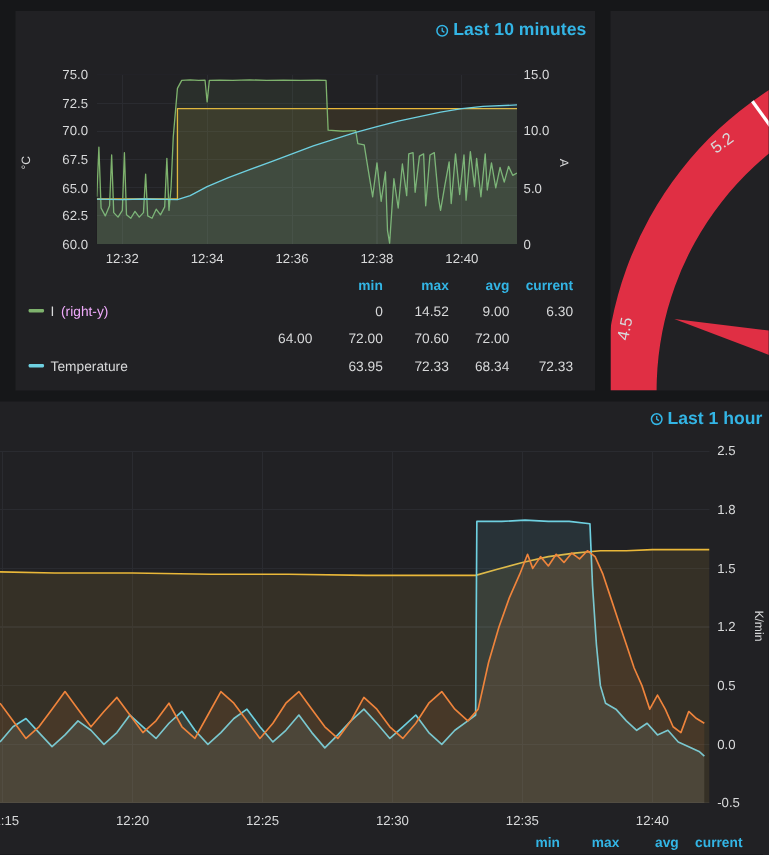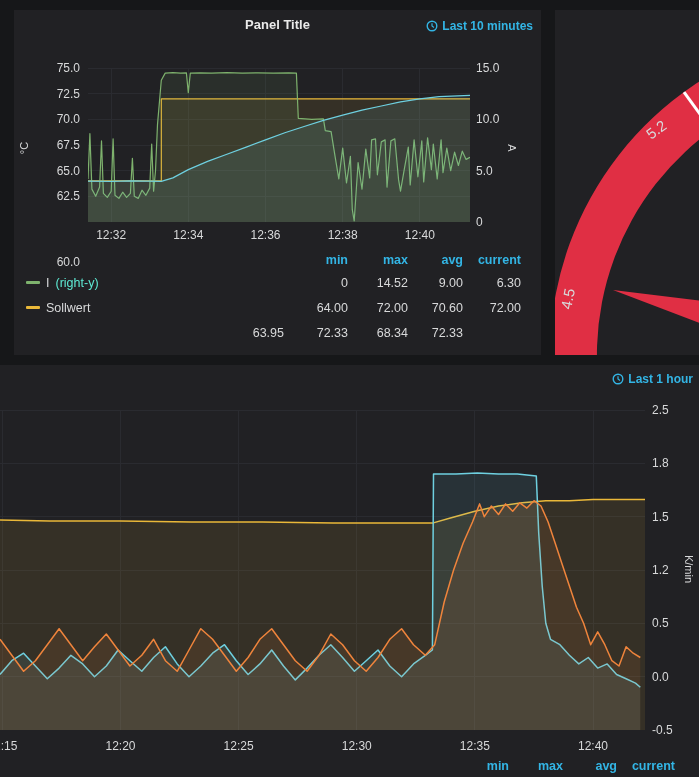--- a/index.html
+++ b/index.html
@@ -1,53 +1,52 @@
 <!DOCTYPE html>
 <html><head>
 <meta charset="utf-8">
 <style>
   html,body{margin:0;padding:0;background:#0f1013;}
   #screen{position:relative;width:699px;height:777px;background:#161719;overflow:hidden;
           font-family:"Liberation Sans",sans-serif;color:#d8d9da;}
   .panel{position:absolute;background:#212124;overflow:hidden;}
   .panel-title{position:absolute;left:0;right:0;top:7px;text-align:center;color:#eaeaea;
                font-size:13px;font-weight:700;cursor:pointer;}
-  .time-link{position:absolute;color:#33b5e5;font-size:12px;font-weight:700;display:flex;
+  .time-link{position:absolute;color:#33b5e5;font-size:16px;font-weight:700;display:flex;
              align-items:center;gap:4px;cursor:pointer;text-decoration:none;}
   .tick{position:absolute;color:#d8d9da;font-size:12px;line-height:14px;white-space:nowrap;}
   .tick.ra{width:38px;text-align:right;}
   .tick.ctr{width:44px;text-align:center;}
   .grid{stroke:#2a2b30;stroke-width:1;shape-rendering:crispEdges;}
   .axis-title{position:absolute;color:#d8d9da;font-size:11px;white-space:nowrap;}
   .rot-l{transform:rotate(-90deg);}
   .rot-r{transform:rotate(90deg);}
   .legend{position:absolute;left:0;right:0;top:240px;}
   .lrow{display:grid;grid-template-columns:1fr 64px 60px 55px 58px;align-items:center;
         height:25px;padding:0 20px 0 12px;font-size:12.5px;}
   .lrow.hdr{height:20px;}
   .lrow .num{text-align:right;color:#d8d9da;}
   .hcell{text-align:right;color:#33b5e5;font-weight:700;cursor:pointer;}
   .lname{display:flex;align-items:center;gap:6px;color:#d8d9da;cursor:pointer;}
   .lmark{width:14px;height:3px;border-radius:1px;display:inline-block;background:#888;}
-  .lsuffix{color:#5eead4;}
+  .lsuffix{color:#f0abfc;}
   .blegend{position:absolute;display:flex;}
   .blegend span{display:inline-block;text-align:right;color:#33b5e5;font-weight:700;font-size:12.5px;}
   .gauge-arc{fill:#e02f44;}
   .gauge-tick{stroke:#ffffff;stroke-width:3;}
   .gauge-needle{fill:#e02f44;}
   .gauge-label{fill:#d8d9da;font-size:15px;font-family:"Liberation Sans",sans-serif;}
   .clock{flex:0 0 auto;}
 </style>
 </head>
 <body>
 
 <div id="screen">
 
   <div class="panel" id="panel-temp" style="left:14px;top:10px;width:527px;height:345px;">
-    <div class="panel-title">Panel Title</div>
     <a class="time-link" style="top:9px;right:8px;">
       <svg class="clock" width="12" height="12" viewBox="0 0 12 12">
         <circle cx="6" cy="6" r="4.8" fill="none" stroke="currentColor" stroke-width="1.4"></circle>
         <path d="M6 3.2 L6 6 L8 7.4" fill="none" stroke="currentColor" stroke-width="1.2"></path>
       </svg>
       <span>Last 10 minutes</span>
     </a>
     <span class="axis-title rot-l" style="left:4px;top:132px;">°C</span>
     <span class="axis-title rot-r" style="left:494px;top:132px;">A</span>
 
@@ -64,31 +63,31 @@
           <i class="lmark" style="background: rgb(126, 178, 109);"></i>
           <span>I</span>
           <span class="lsuffix">(right-y)</span>
         </span>
         <span class="num">0</span>
         <span class="num">14.52</span>
         <span class="num">9.00</span>
         <span class="num">6.30</span>
       </div>
       <div class="lrow">
-        <span class="lname">
-          <i class="lmark" style="background: rgb(234, 184, 57);"></i>
-          <span>Sollwert</span>
-          <span class="lsuffix"></span>
-        </span>
         <span class="num">64.00</span>
         <span class="num">72.00</span>
         <span class="num">70.60</span>
         <span class="num">72.00</span>
       </div>
       <div class="lrow">
+        <span class="lname">
+          <i class="lmark" style="background: rgb(110, 208, 224);"></i>
+          <span>Temperature</span>
+          <span class="lsuffix"></span>
+        </span>
         <span class="num">63.95</span>
         <span class="num">72.33</span>
         <span class="num">68.34</span>
         <span class="num">72.33</span>
       </div>
     </div>
   <svg width="382" height="154" style="position: absolute; left: 74px; top: 58px;">
         <line x1="0" x2="382" y1="154.0" y2="154.0" class="grid"></line>
         <line x1="0" x2="382" y1="128.3" y2="128.3" class="grid"></line>
         <line x1="0" x2="382" y1="102.7" y2="102.7" class="grid"></line>
@@ -101,21 +100,21 @@
         <line x1="177.5" x2="177.5" y1="0" y2="154" class="grid"></line>
         <line x1="254.7" x2="254.7" y1="0" y2="154" class="grid"></line>
         <line x1="331.8" x2="331.8" y1="0" y2="154" class="grid"></line>
         <polygon points="0.0,154 0.0,112.9 73.3,112.9 73.3,30.8 382.0,30.8 382.0,154" fill="#EAB839" fill-opacity="0.1" stroke="none"></polygon>
         <polyline points="0.0,112.9 73.3,112.9 73.3,30.8 382.0,30.8" fill="none" stroke="#EAB839" stroke-width="1.2" stroke-linejoin="round"></polyline>
         <polygon points="0.0,154 0.0,110.9 1.9,65.7 3.9,121.1 7.7,128.3 11.6,119.1 13.5,72.9 15.4,125.3 19.3,129.4 23.2,123.2 25.1,70.8 27.0,127.3 30.9,130.4 34.7,124.2 38.6,129.4 42.4,125.3 44.4,90.3 46.3,128.3 50.2,130.4 54.0,122.2 57.9,127.3 61.7,120.1 63.7,76.0 65.6,123.2 67.5,102.7 69.5,56.5 73.3,12.3 77.2,5.1 84.9,4.6 92.6,5.1 98.4,4.9 100.3,24.6 102.3,5.1 111.9,4.9 123.5,5.1 138.9,4.6 154.3,5.1 169.8,4.9 185.2,5.1 200.6,4.9 208.4,5.1 210.3,50.3 223.8,51.3 235.4,50.8 237.3,62.6 243.1,63.7 246.9,87.3 250.8,110.9 254.7,80.1 258.5,115.0 262.4,88.3 264.3,141.7 266.2,153.0 270.1,94.5 274.0,121.1 277.8,81.1 281.7,109.9 283.6,71.9 287.5,70.8 289.4,106.8 293.3,73.9 297.1,71.9 299.0,119.1 302.9,72.9 306.8,70.8 310.6,111.9 312.5,123.2 316.4,100.6 320.3,79.1 322.2,117.0 326.1,71.9 329.9,108.8 333.8,72.9 335.7,114.0 339.6,69.8 343.4,101.6 345.3,76.0 349.2,110.9 353.1,71.9 355.0,104.7 358.8,80.1 362.7,102.7 366.6,84.2 370.4,97.5 374.3,83.2 378.1,91.4 382.0,89.3 382.0,154" fill="#7EB26D" fill-opacity="0.1" stroke="none"></polygon>
         <polyline points="0.0,110.9 1.9,65.7 3.9,121.1 7.7,128.3 11.6,119.1 13.5,72.9 15.4,125.3 19.3,129.4 23.2,123.2 25.1,70.8 27.0,127.3 30.9,130.4 34.7,124.2 38.6,129.4 42.4,125.3 44.4,90.3 46.3,128.3 50.2,130.4 54.0,122.2 57.9,127.3 61.7,120.1 63.7,76.0 65.6,123.2 67.5,102.7 69.5,56.5 73.3,12.3 77.2,5.1 84.9,4.6 92.6,5.1 98.4,4.9 100.3,24.6 102.3,5.1 111.9,4.9 123.5,5.1 138.9,4.6 154.3,5.1 169.8,4.9 185.2,5.1 200.6,4.9 208.4,5.1 210.3,50.3 223.8,51.3 235.4,50.8 237.3,62.6 243.1,63.7 246.9,87.3 250.8,110.9 254.7,80.1 258.5,115.0 262.4,88.3 264.3,141.7 266.2,153.0 270.1,94.5 274.0,121.1 277.8,81.1 281.7,109.9 283.6,71.9 287.5,70.8 289.4,106.8 293.3,73.9 297.1,71.9 299.0,119.1 302.9,72.9 306.8,70.8 310.6,111.9 312.5,123.2 316.4,100.6 320.3,79.1 322.2,117.0 326.1,71.9 329.9,108.8 333.8,72.9 335.7,114.0 339.6,69.8 343.4,101.6 345.3,76.0 349.2,110.9 353.1,71.9 355.0,104.7 358.8,80.1 362.7,102.7 366.6,84.2 370.4,97.5 374.3,83.2 378.1,91.4 382.0,89.3" fill="none" stroke="#7EB26D" stroke-width="1.2" stroke-linejoin="round"></polyline>
         <polygon points="0.0,154 0.0,113.1 23.2,113.4 42.4,112.9 61.7,113.2 73.3,113.4 84.9,109.9 100.3,101.6 119.6,93.4 138.9,86.2 158.2,79.1 177.5,71.9 196.8,64.7 216.1,58.5 235.4,52.4 254.7,47.2 274.0,42.1 293.3,38.0 312.5,33.9 331.8,30.8 351.1,28.7 382.0,27.4 382.0,154" fill="#6ED0E0" fill-opacity="0.1" stroke="none"></polygon>
         <polyline points="0.0,113.1 23.2,113.4 42.4,112.9 61.7,113.2 73.3,113.4 84.9,109.9 100.3,101.6 119.6,93.4 138.9,86.2 158.2,79.1 177.5,71.9 196.8,64.7 216.1,58.5 235.4,52.4 254.7,47.2 274.0,42.1 293.3,38.0 312.5,33.9 331.8,30.8 351.1,28.7 382.0,27.4" fill="none" stroke="#6ED0E0" stroke-width="1.2" stroke-linejoin="round"></polyline>
       </svg>
-      <span class="tick ra" style="left: 28px; top: 205px; margin-top: 40px;">60.0</span>
+      <span class="tick ra" style="left: 28px; top: 205px;">60.0</span>
       <span class="tick ra" style="left: 28px; top: 179.333px; text-align: right;">62.5</span>
       <span class="tick ra" style="left: 28px; top: 153.667px;">65.0</span>
       <span class="tick ra" style="left: 28px; top: 128px;">67.5</span>
       <span class="tick ra" style="left: 28px; top: 102.333px;">70.0</span>
       <span class="tick ra" style="left: 28px; top: 76.6667px;">72.5</span>
       <span class="tick ra" style="left: 28px; top: 51px;">75.0</span>
       <span class="tick " style="left: 462px; top: 205px;">0</span>
       <span class="tick " style="left: 462px; top: 153.667px;">5.0</span>
       <span class="tick " style="left: 462px; top: 102.333px;">10.0</span>
       <span class="tick " style="left: 462px; top: 51px; text-align: center;">15.0</span>

